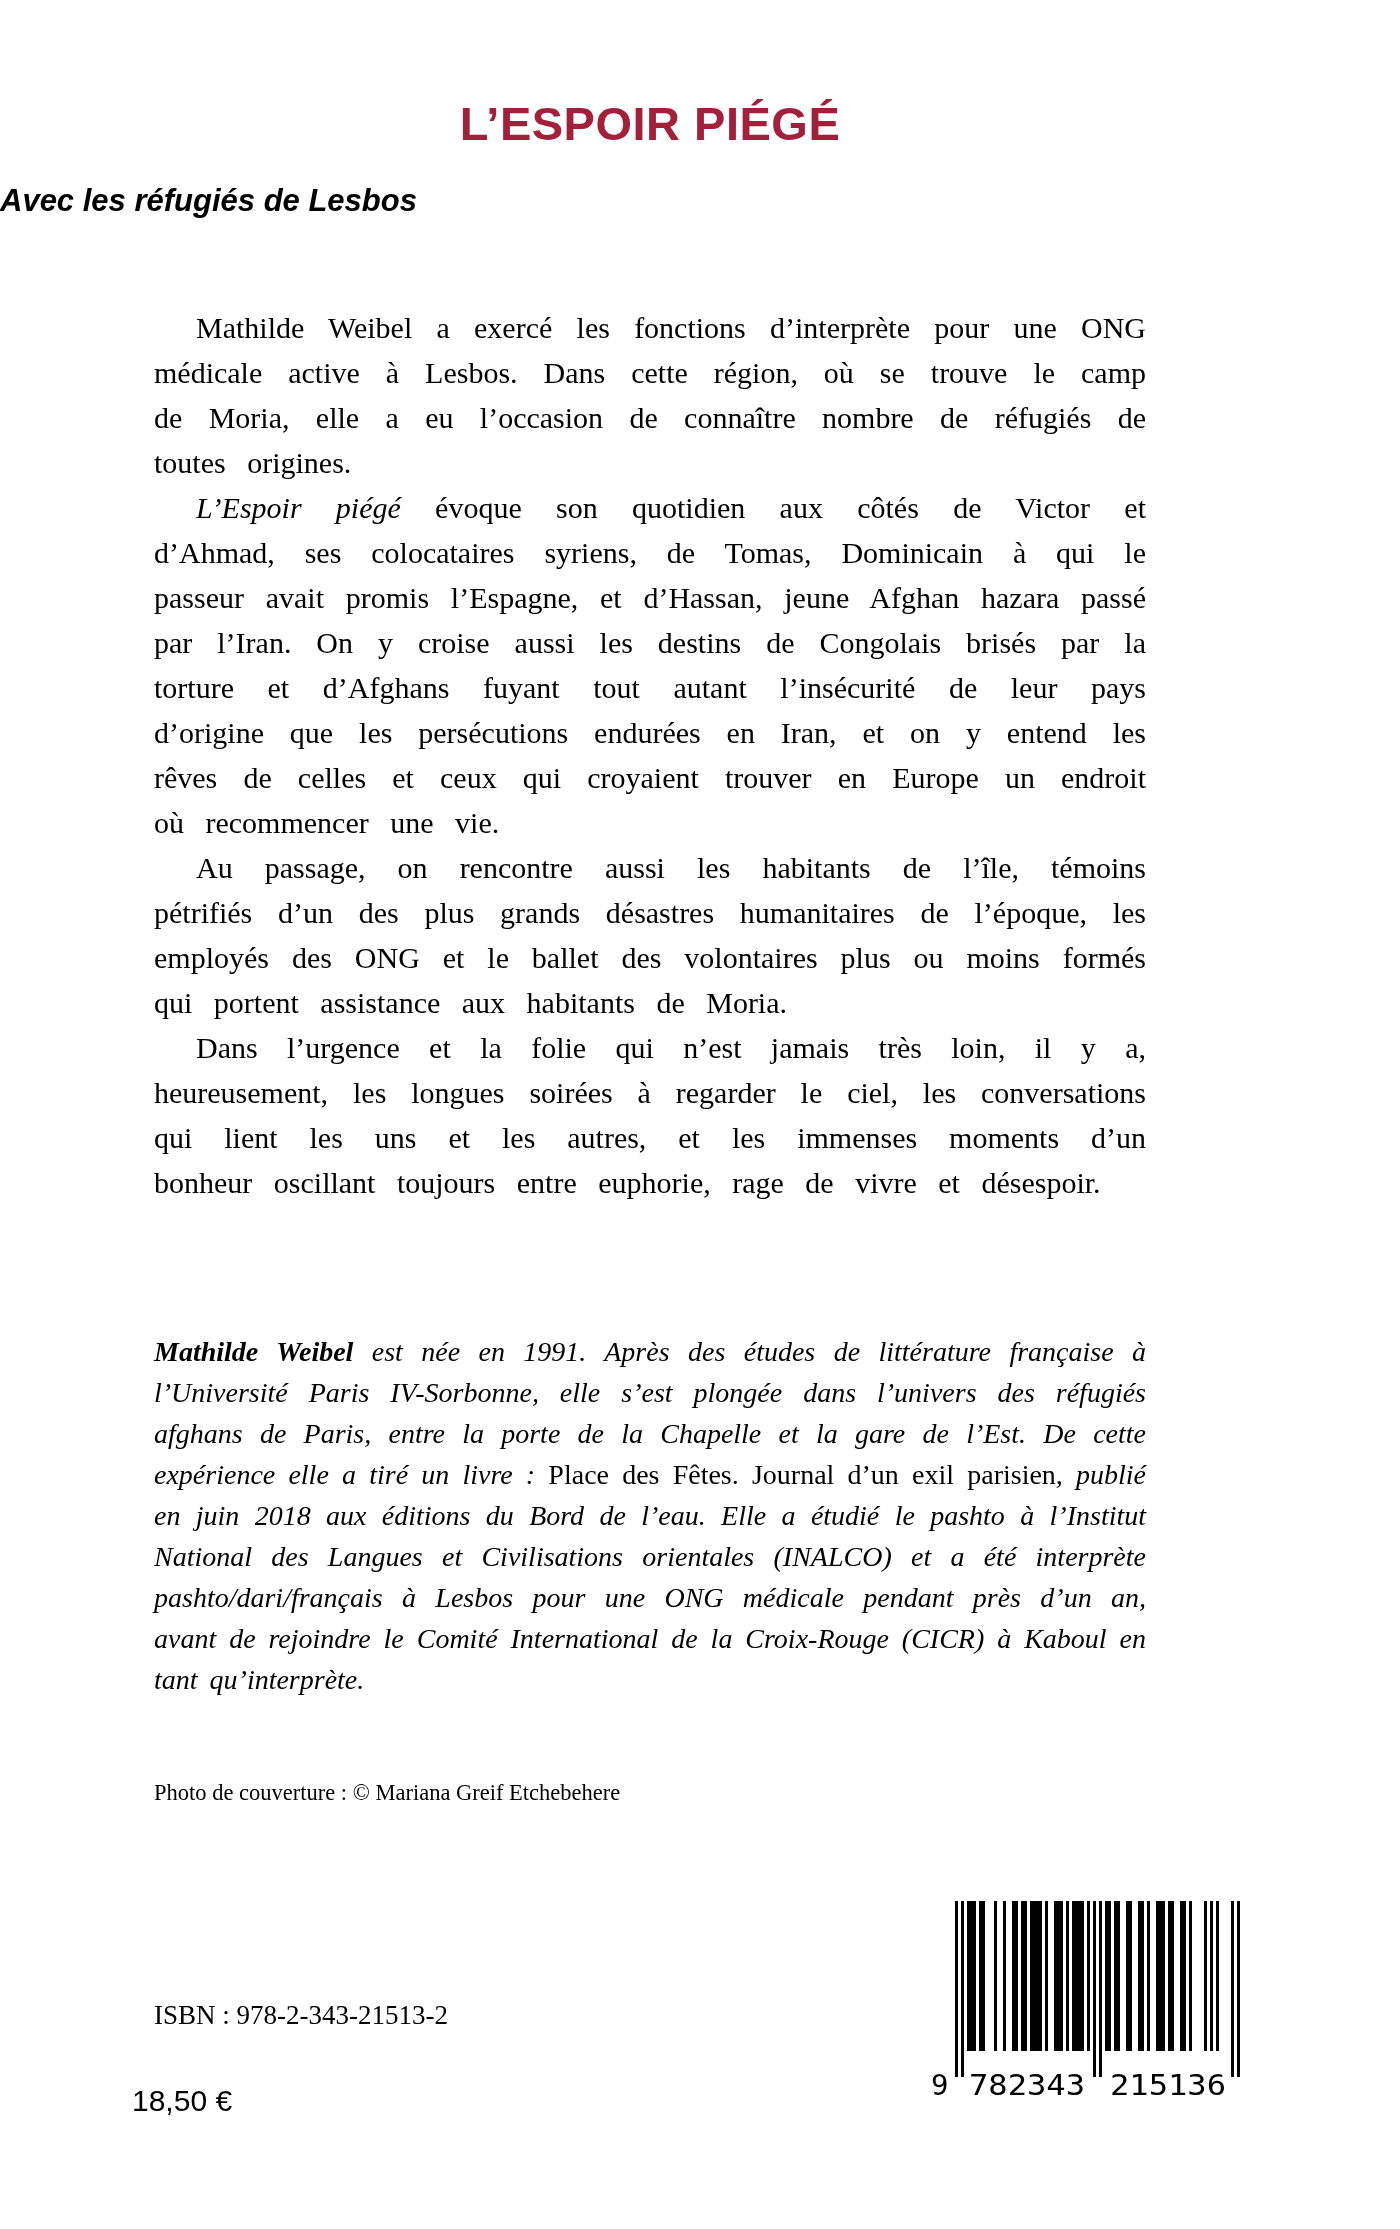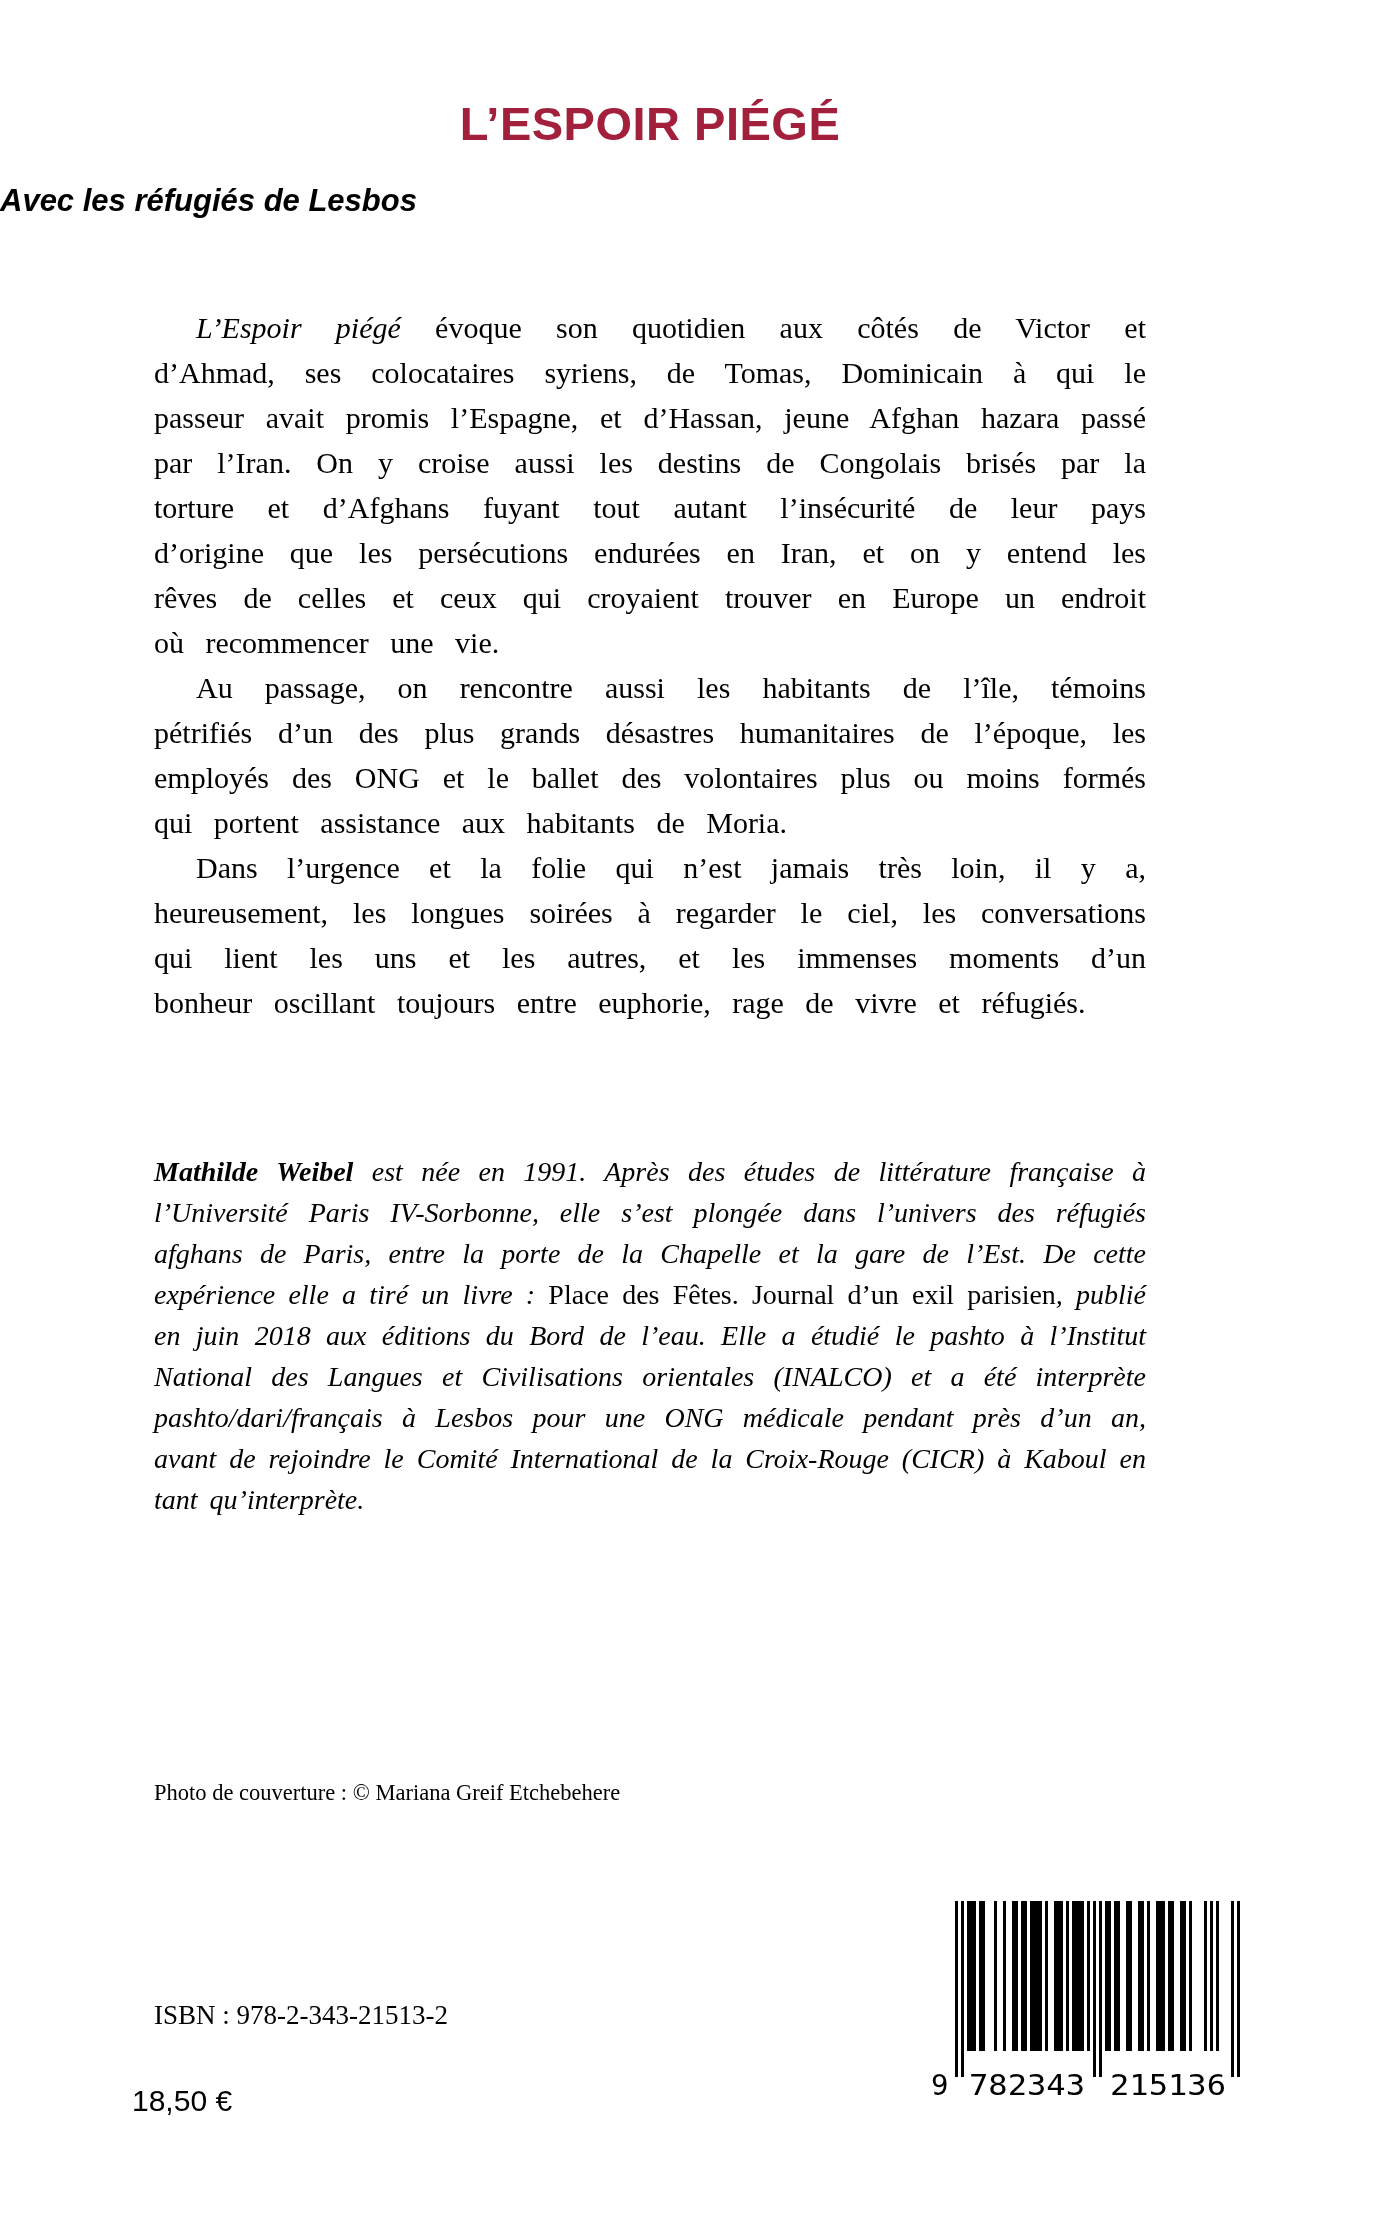--- a/index.html
+++ b/index.html
@@ -85,23 +85,24 @@
 </head>
 <body>
 
 <div class="page">
 
   <h1 class="title" style="color: rgb(162, 32, 60);">L’ESPOIR PIÉGÉ</h1>
 
   <h2 class="subtitle">Avec les réfugiés de Lesbos</h2>
 
   <div class="body-block">
+      <p class="body-para"><span class="seg-roman">Mathilde Weibel a exercé les fonctions d’interprète pour une ONG médicale active à Lesbos. Dans cette région, où se trouve le camp de Moria, elle a eu l’occasion de connaître nombre de réfugiés de toutes origines.</span></p>
       <p class="body-para"><span class="seg-italic">L’Espoir piégé</span><span class="seg-roman"> évoque son quotidien aux côtés de Victor et d’Ahmad, ses colocataires syriens, de Tomas, Dominicain à qui le passeur avait promis l’Espagne, et d’Hassan, jeune Afghan hazara passé par l’Iran. On y croise aussi les destins de Congolais brisés par la torture et d’Afghans fuyant tout autant l’insécurité de leur pays d’origine que les persécutions endurées en Iran, et on y entend les rêves de celles et ceux qui croyaient trouver en Europe un endroit où recommencer une vie.</span></p>
       <p class="body-para"><span class="seg-roman">Au passage, on rencontre aussi les habitants de l’île, témoins pétrifiés d’un des plus grands désastres humanitaires de l’époque, les employés des ONG et le ballet des volontaires plus ou moins formés qui portent assistance aux habitants de Moria.</span></p>
-      <p class="body-para"><span class="seg-roman">Dans l’urgence et la folie qui n’est jamais très loin, il y a, heureusement, les longues soirées à regarder le ciel, les conversations qui lient les uns et les autres, et les immenses moments d’un bonheur oscillant toujours entre euphorie, rage de vivre et réfugiés.</span></p>
+      <p class="body-para"><span class="seg-roman">Dans l’urgence et la folie qui n’est jamais très loin, il y a, heureusement, les longues soirées à regarder le ciel, les conversations qui lient les uns et les autres, et les immenses moments d’un bonheur oscillant toujours entre euphorie, rage de vivre et désespoir.</span></p>
     </div>
 
   <p class="bio-block seg-italic"><span class="seg-bolditalic">Mathilde Weibel</span><span class="seg-italic"> est née en 1991. Après des études de littérature française à l’Université Paris IV-Sorbonne, elle s’est plongée dans l’univers des réfugiés afghans de Paris, entre la porte de la Chapelle et la gare de l’Est. De cette expérience elle a tiré un livre : </span><span class="seg-roman">Place des Fêtes. Journal d’un exil parisien</span><span class="seg-italic">, publié en juin 2018 aux éditions du Bord de l’eau. Elle a étudié le pashto à l’Institut National des Langues et Civilisations orientales (INALCO) et a été interprète pashto/dari/français à Lesbos pour une ONG médicale pendant près d’un an, avant de rejoindre le Comité International de la Croix-Rouge (CICR) à Kaboul en tant qu’interprète.</span></p>
 
   <div class="photo-credit">Photo de couverture : © Mariana Greif Etchebehere</div>
 
   <div class="isbn">ISBN : 978-2-343-21513-2</div>
 
   <div class="price">18,50 €</div>
 

